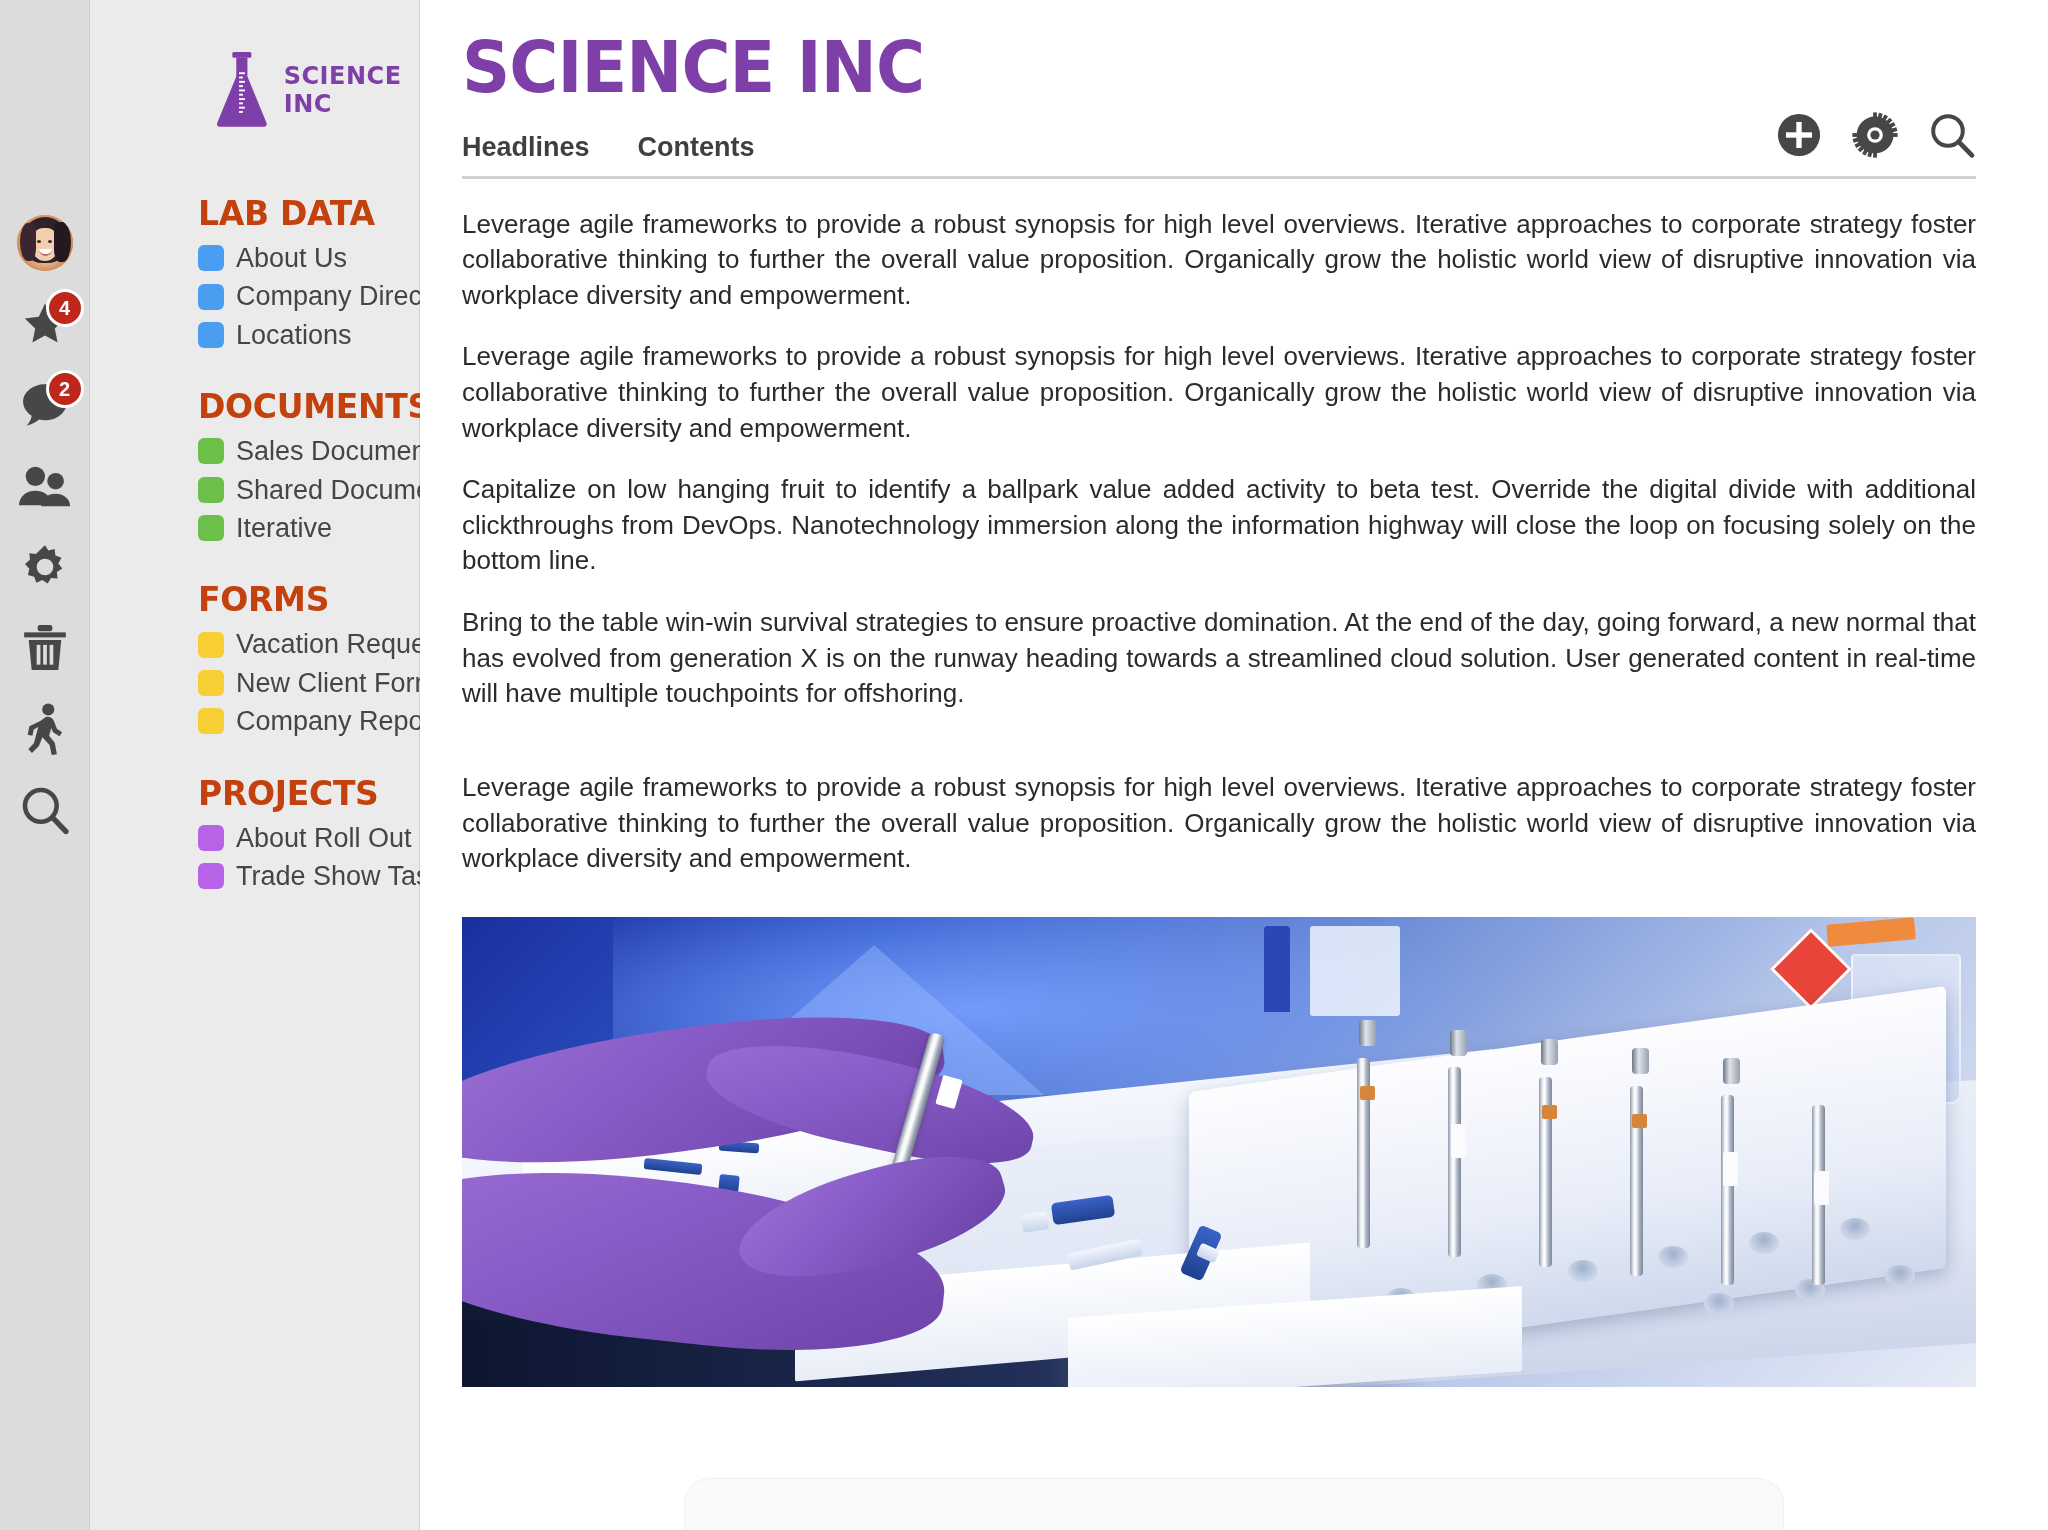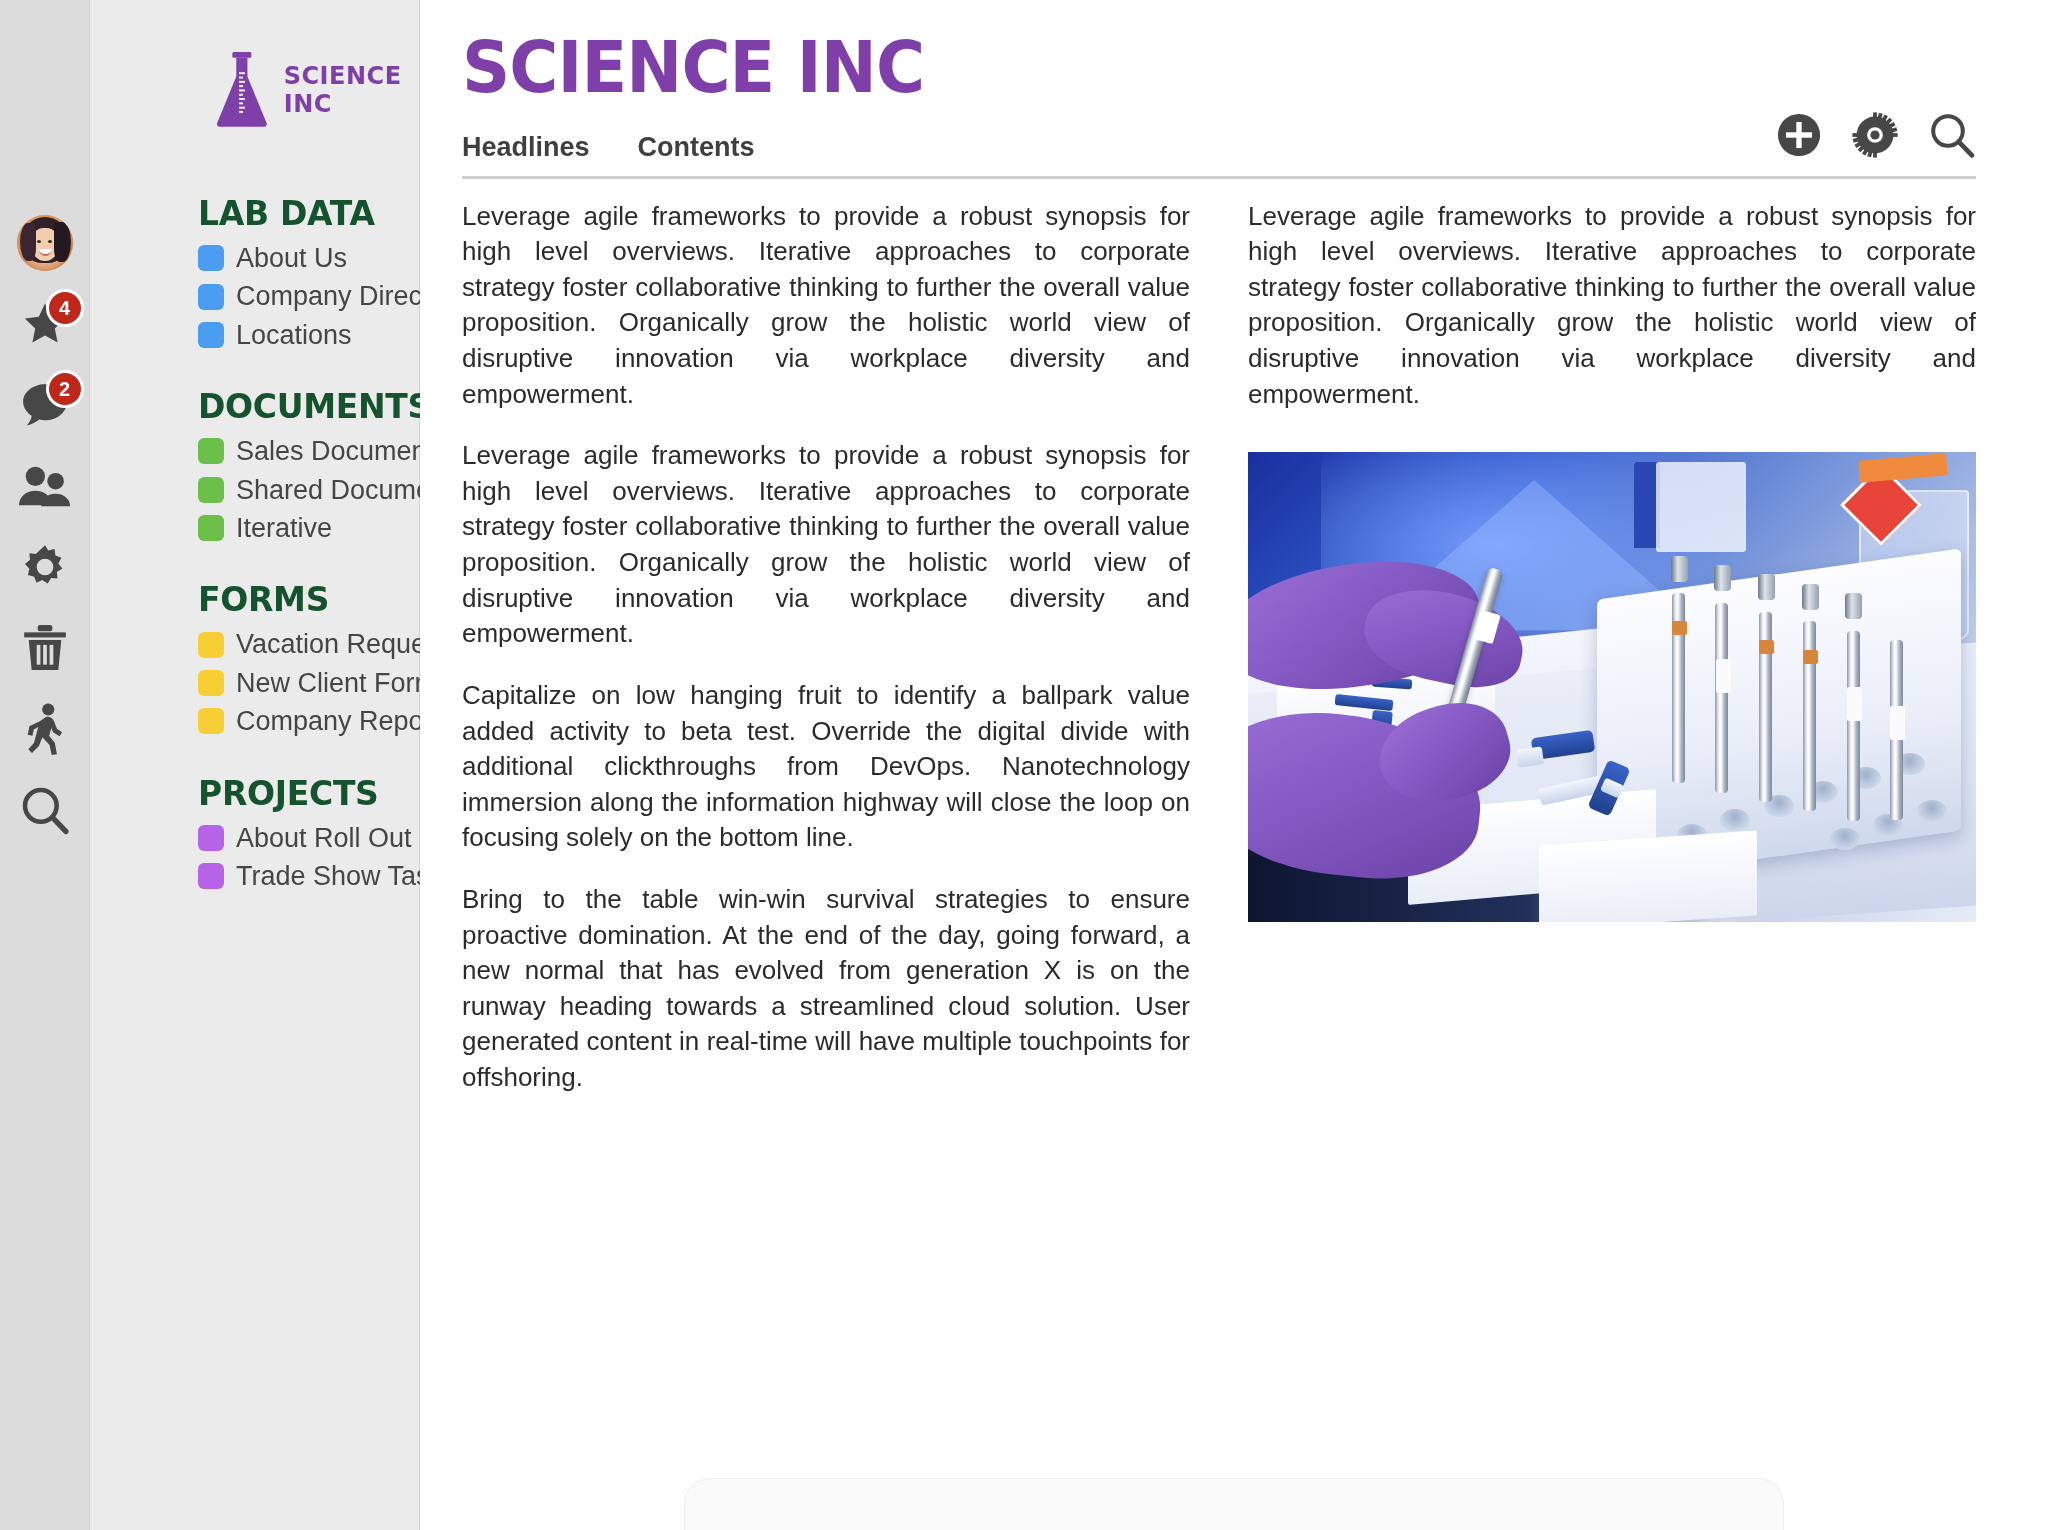--- a/index.html
+++ b/index.html
@@ -65,21 +65,21 @@
     padding: 0 0 0 0;
   }
   .brand { display:flex; align-items:center; gap: 14px; padding: 30px 0 0 124px; height: 150px; }
   .flask { width: 72px; height: 104px; position: relative; }
   .brand-name { color:#7e3fa8; font-weight:bold; font-size:24px; letter-spacing:0.5px;
                 font-family:"DejaVu Sans", sans-serif; }
   .nav { padding: 44px 0 0 108px; }
   .nav-group { margin-bottom: 36px; }
   .nav-group:last-child { margin-bottom: 0; }
   .nav-title {
-    font-size: 33px; font-weight: bold; color: #14532d;
+    font-size: 33px; font-weight: bold; color: #c2410c;
     letter-spacing: -0.3px; margin-bottom: 9px;
     font-family: "DejaVu Sans", sans-serif;
   }
   .nav-item { display: flex; align-items: center; gap: 12px; margin-bottom: 6px; cursor: pointer; }
   .swatch { width: 26px; height: 26px; border-radius: 6px; flex: 0 0 26px; }
   .nav-label { font-size: 27px; color: #454545; line-height: 1.2; white-space: nowrap; }
 
   
   .main { flex: 1; height: 1530px; background: #ffffff; padding: 30px 72px 0 42px; position: relative; }
   .page-title {
@@ -88,21 +88,21 @@
     font-family: "DejaVu Sans", sans-serif;
     transform: scaleX(0.93); transform-origin: left center;
   }
   .tabbar { display: flex; align-items: flex-end; margin-top: 26px; position: relative; }
   .tabs { display: flex; gap: 48px; }
   .tab { font-size: 27px; font-weight: bold; color: #3f3f3f; cursor: pointer; }
   .header-icons { position: absolute; right: 0; bottom: 4px; display: flex; gap: 30px; align-items: center; }
   .hicon { cursor: pointer; display:flex; }
   .rule { height: 3px; background: #cfcfcf; margin-top: 13px; }
 
-  .columns { display: flex; gap: 58px; margin-top: 20px; }
+  .columns { display: flex; gap: 58px; margin-top: 28px; flex-direction: column; }
   .col { flex: 1; }
   p.body {
     font-size: 26px; line-height: 1.37; color: #2b2b2b;
     text-align: justify; margin-bottom: 26px;
   }
   p.body:last-child { margin-bottom: 0; }
 
   
   .photo {
     width: 100%; height: 470px; margin-top: 40px;

